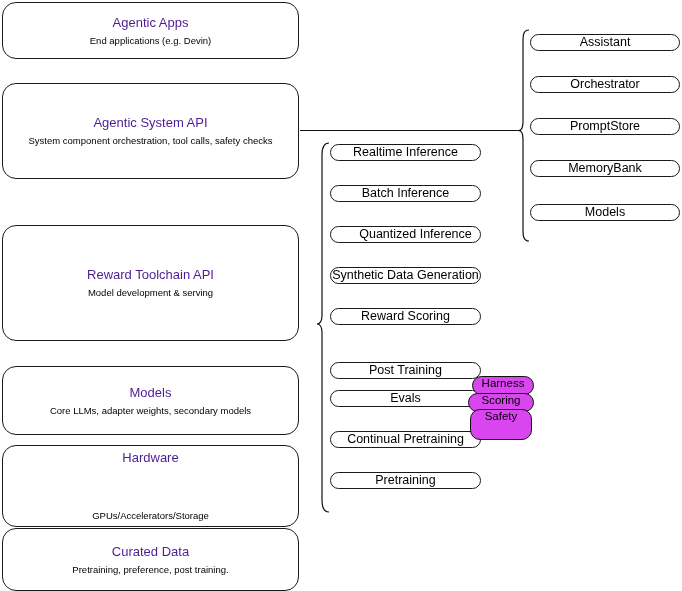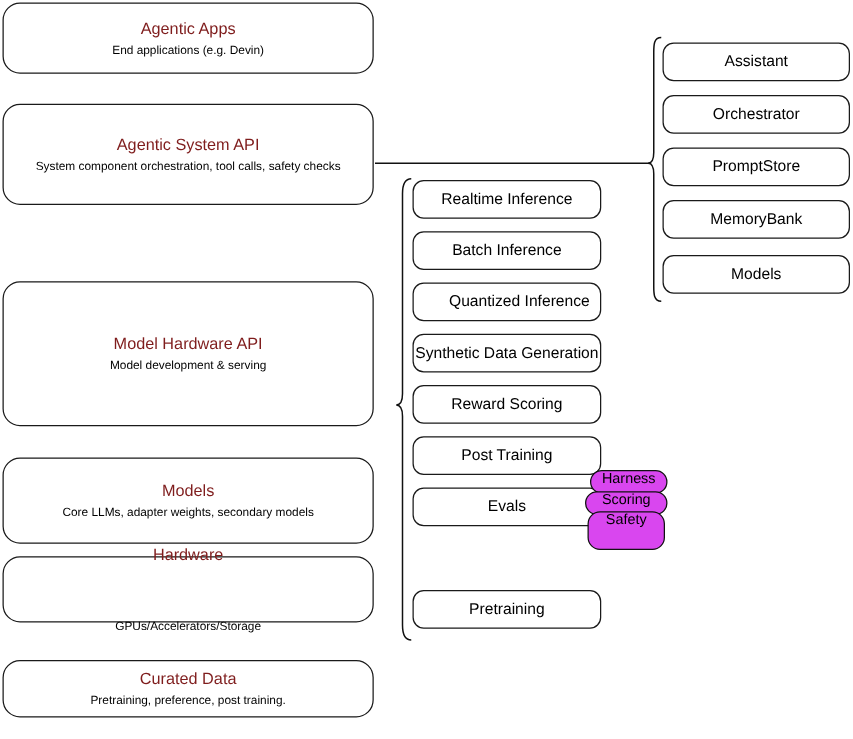--- a/index.html
+++ b/index.html
@@ -31,34 +31,34 @@
   }
   
   .stack-box {
     border-radius: 14px;
     left: 2px;
     width: 297px;
   }
   .stack-title {
     font-size: 13px;
     line-height: 16px;
-    color: #7f1d1d;
+    color: #4c1d95;
     white-space: nowrap;
   }
   .stack-sub {
     font-size: 9.5px;
     line-height: 13px;
     margin-top: 3px;
     color: #000;
     white-space: nowrap;
   }
   
   .cap-box {
     border-radius: 9px;
-    height: 31px;
+    height: 17px;
   }
   .cap-label {
     font-size: 12.5px;
     line-height: 15px;
     white-space: nowrap;
   }
   .mid-box { left: 330px; width: 151px; }
   .right-box { left: 530px; width: 150px; }
 
   
@@ -114,66 +114,69 @@
              C 320.5 324, 322 327, 322 333
              L 322 500
              C 322 506, 323 512, 329 512"></path>
   </svg>
 
   <div class="node stack-box" style="top:2px; height:57px;">
     <div class="stack-title">Agentic Apps</div>
     <div class="stack-sub">End applications (e.g. Devin)</div>
   </div>
 
-  <div class="node stack-box" style="top:83px; height:81px;">
+  <div class="node stack-box" style="top:83px; height:96px;">
     <div class="stack-title">Agentic System API</div>
     <div class="stack-sub">System component orchestration, tool calls, safety checks</div>
   </div>
 
   <div class="node stack-box" style="top:225px; height:116px;">
-    <div class="stack-title">Model Hardware API</div>
+    <div class="stack-title">Reward Toolchain API</div>
     <div class="stack-sub">Model development &amp; serving</div>
   </div>
 
   <div class="node stack-box" style="top:366px; height:69px;">
     <div class="stack-title">Models</div>
     <div class="stack-sub">Core LLMs, adapter weights, secondary models</div>
   </div>
 
-  <div class="node stack-box" style="top:445px; height:53px;gap:40px;">
+  <div class="node stack-box" style="top:445px; height:82px;gap:40px;">
     <div class="stack-title">Hardware</div>
     <div class="stack-sub">GPUs/Accelerators/Storage</div>
   </div>
 
-  <div class="node stack-box" style="top:528px; height:46px;">
+  <div class="node stack-box" style="top:528px; height:63px;">
     <div class="stack-title">Curated Data</div>
     <div class="stack-sub">Pretraining, preference, post training.</div>
   </div>
 
   <div class="node cap-box mid-box" style="top:144px;">
     <div class="cap-label">Realtime Inference</div>
   </div>
   <div class="node cap-box mid-box" style="top:185px;">
     <div class="cap-label">Batch Inference</div>
   </div>
   <div class="node cap-box mid-box" style="top:226px;padding-left:20px;">
     <div class="cap-label">Quantized Inference</div>
   </div>
   <div class="node cap-box mid-box" style="top:267px;">
     <div class="cap-label">Synthetic Data Generation</div>
   </div>
   <div class="node cap-box mid-box" style="top:308px;text-align:right;">
     <div class="cap-label">Reward Scoring</div>
   </div>
-  <div class="node cap-box mid-box" style="top:349px;">
+  <div class="node cap-box mid-box" style="top:362px;">
     <div class="cap-label">Post Training</div>
   </div>
   <div class="node cap-box mid-box" style="top:390px;">
     <div class="cap-label">Evals</div>
   </div>
+  <div class="node cap-box mid-box" style="top:431px;">
+    <div class="cap-label">Continual Pretraining</div>
+  </div>
   <div class="node cap-box mid-box" style="top:472px;">
     <div class="cap-label">Pretraining</div>
   </div>
 
   <div class="chip" style="left:472px; top:376px; width:62px; height:19px;">
     <span>Harness</span>
   </div>
   <div class="chip" style="left:468px; top:393px; width:66px; height:19px;">
     <span>Scoring</span>
   </div>

